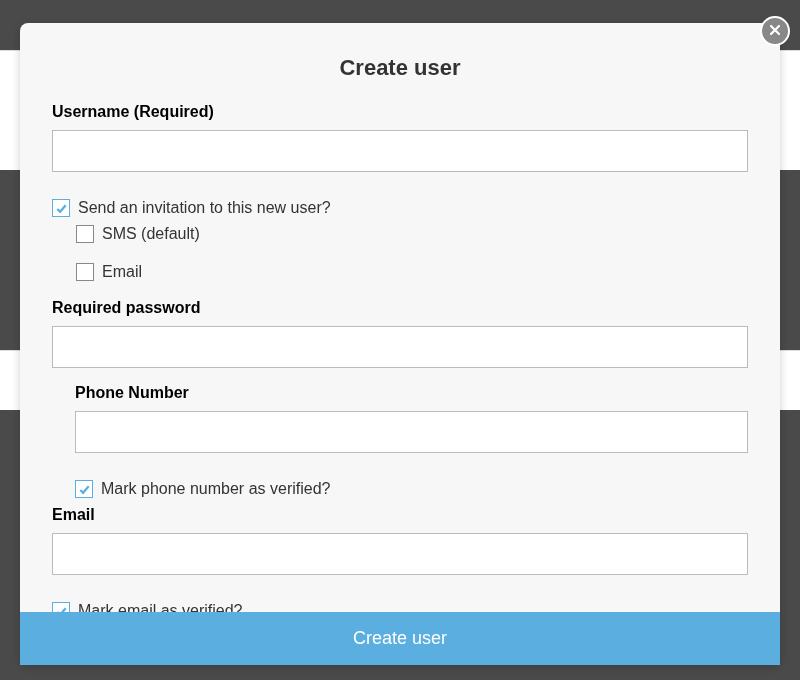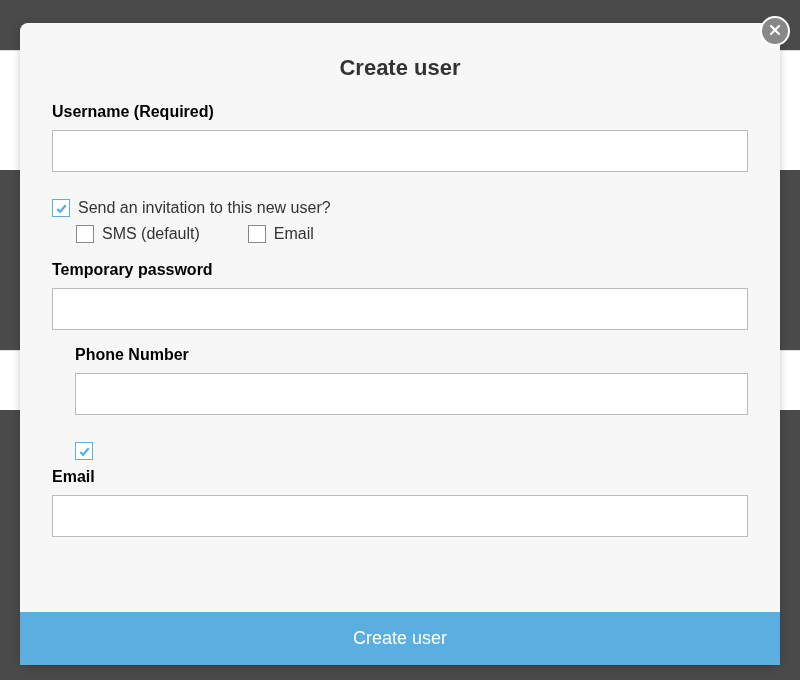--- a/index.html
+++ b/index.html
@@ -130,21 +130,22 @@
     .checkbox.checked svg {
       display: block;
     }
     .checkbox-label {
       font-size: 16px;
       color: #333;
       cursor: pointer;
     }
     .inline-checks {
       display: flex;
-      gap: 48px;
+      gap: 20px;
+      flex-direction: column;
     }
     .submit-btn {
       background: #5aaee0;
       color: #fff;
       text-align: center;
       font-size: 18px;
       font-weight: 400;
       padding: 16px 0;
       cursor: pointer;
       border: none;
@@ -205,38 +206,47 @@
             <span class="checkbox unchecked">
               
             </span>
             <span class="checkbox-label">Email</span>
           </div>
         </div>
       </div>
     </div>
 
     <div class="form-group pw-group">
-      <label class="form-label">Temporary password</label>
+      <label class="form-label">Required password</label>
       <input type="password" class="form-input" value="" style="">
     </div>
 
     <div class="form-group" style="margin-bottom:8px;padding-left:23px;">
       <label class="form-label">Phone Number</label>
       <input type="text" class="form-input" value="" style="">
       <div class="checkbox-row">
         <span class="checkbox checked">
           <svg viewBox="0 0 14 14">
               <polyline points="2.5,7.5 5.5,10.5 11.5,3.5"></polyline>
             </svg>
         </span>
+        <span class="checkbox-label">Mark phone number as verified?</span>
       </div>
     </div>
 
     <div class="form-group" style="margin-bottom:8px;">
       <label class="form-label">Email</label>
       <input type="text" class="form-input" value="" style="">
+      <div class="checkbox-row">
+        <span class="checkbox checked">
+          <svg viewBox="0 0 14 14">
+              <polyline points="2.5,7.5 5.5,10.5 11.5,3.5"></polyline>
+            </svg>
+        </span>
+        <span class="checkbox-label">Mark email as verified?</span>
+      </div>
     </div>
 
   </div>
 
   <button class="submit-btn">Create user</button>
 
 </div>
 
 </body></html>

